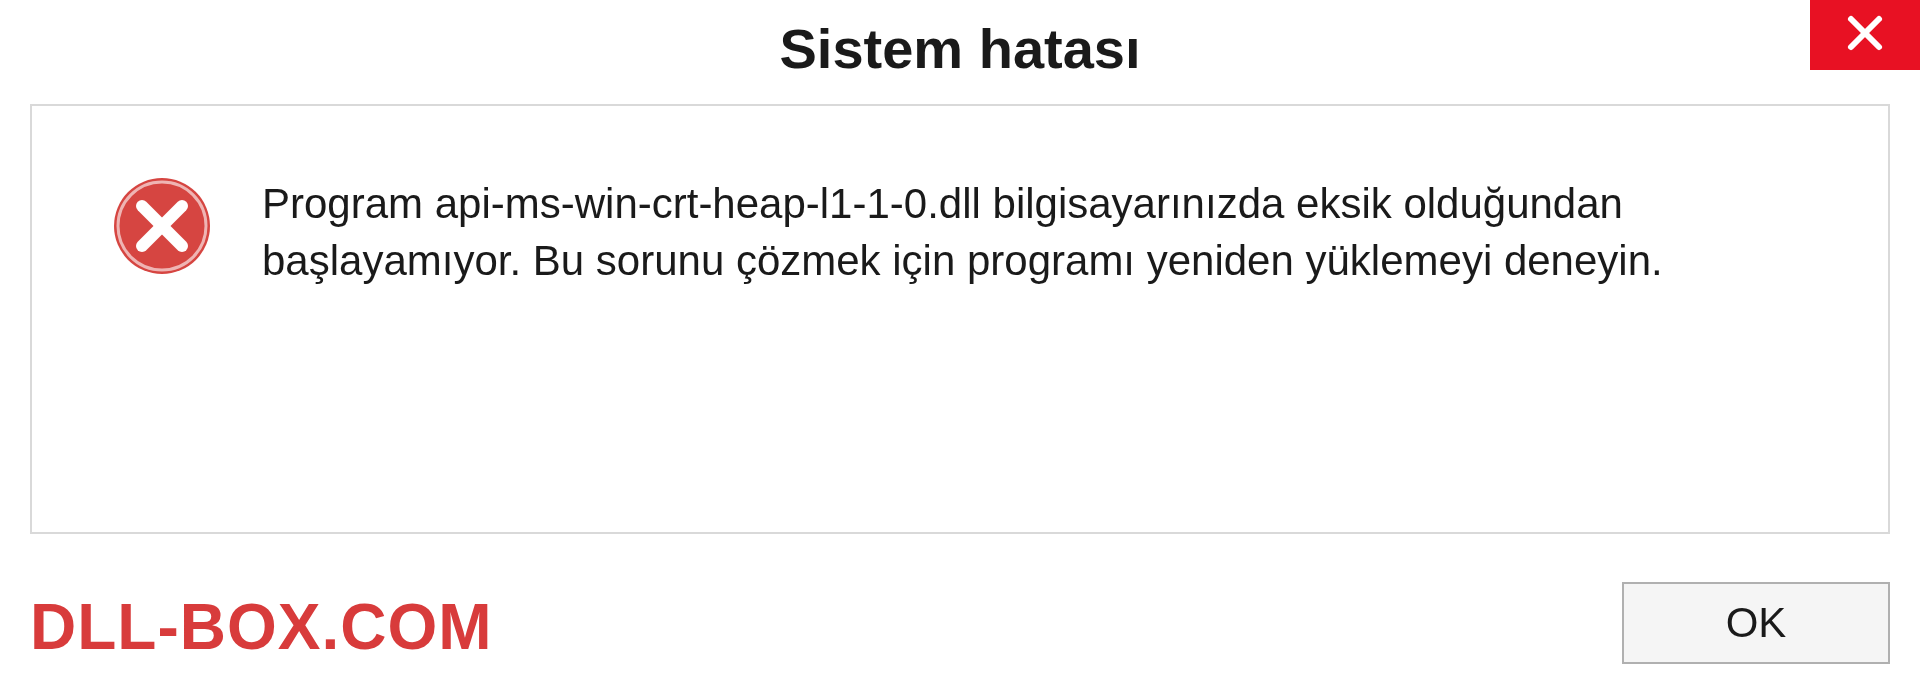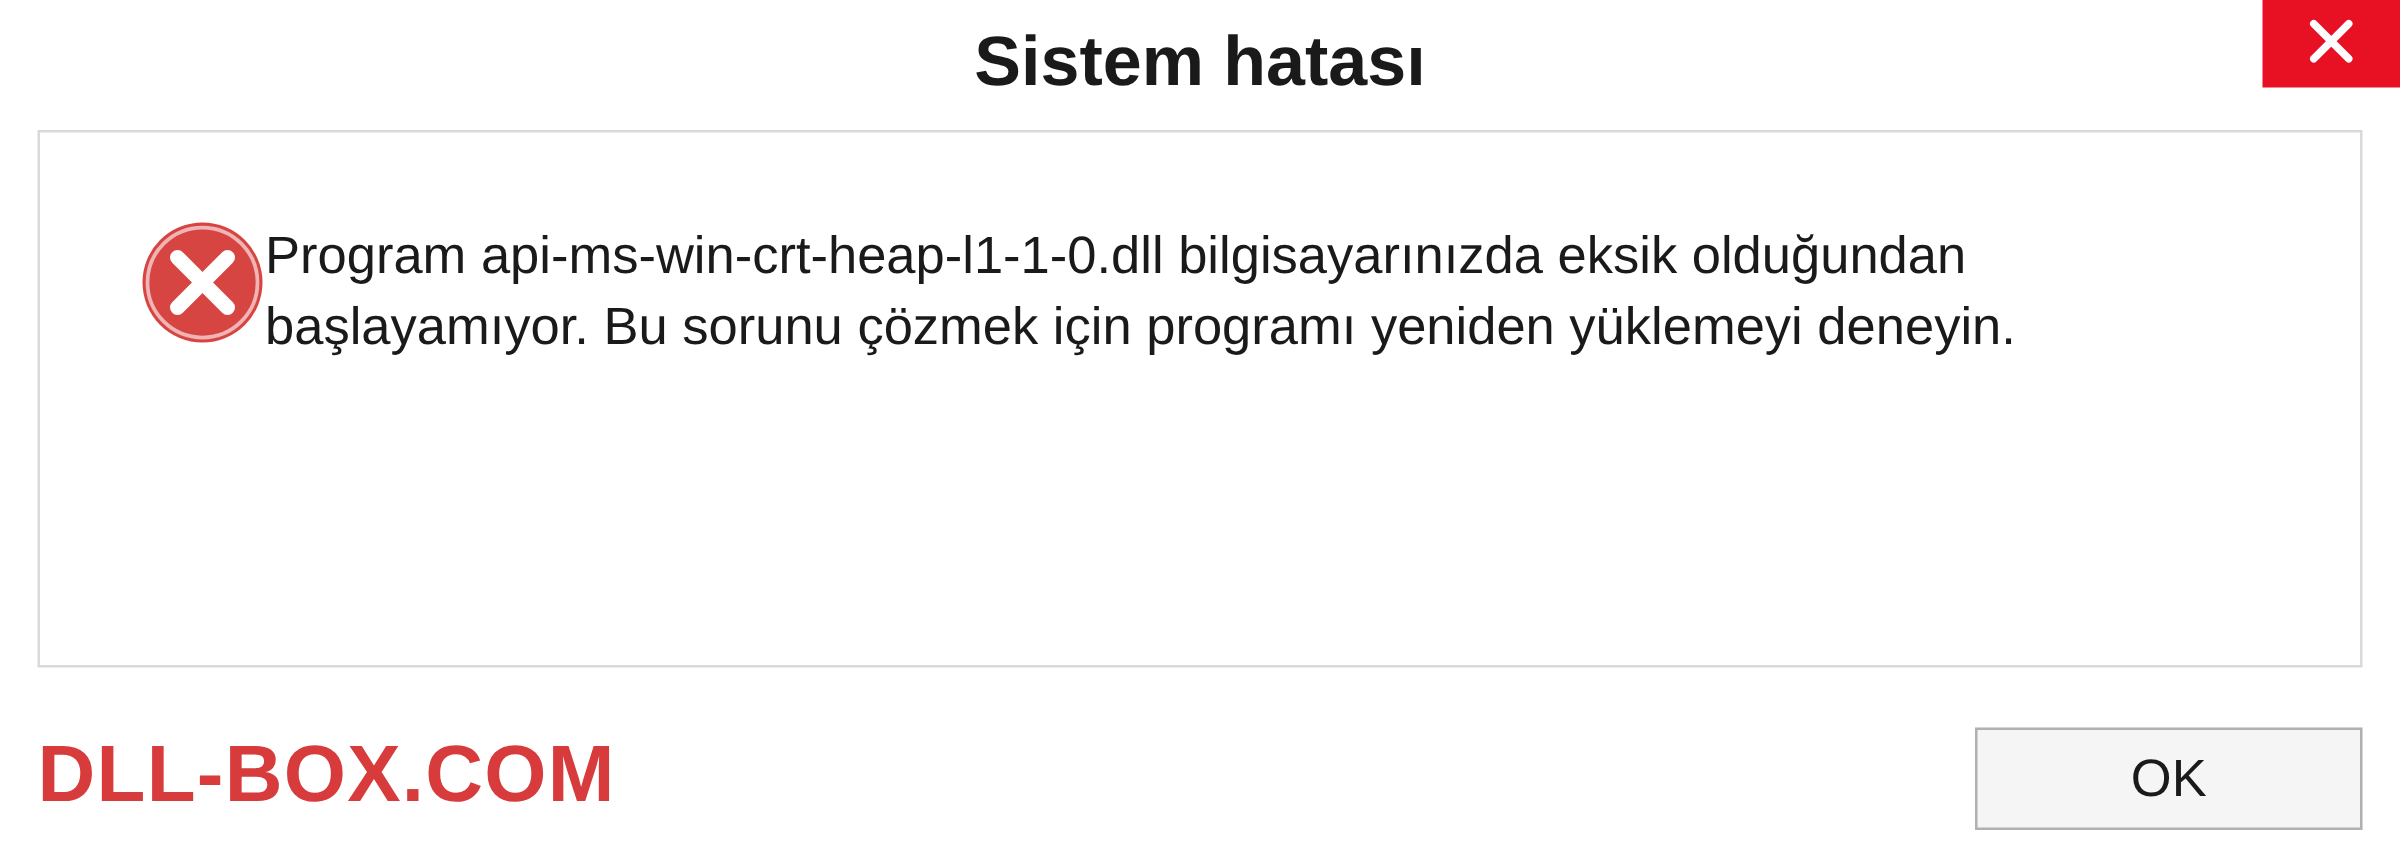--- a/index.html
+++ b/index.html
@@ -43,20 +43,21 @@
       width: 40px;
       height: 40px;
     }
     .content-panel {
       margin: 8px 30px 0 30px;
       border: 2px solid #d9d9d9;
       height: 430px;
       padding: 70px 80px 60px 80px;
       display: flex;
       align-items: flex-start;
+      gap: 50px;
     }
     .error-icon-wrapper {
       flex-shrink: 0;
       width: 100px;
       height: 100px;
       display: flex;
       align-items: center;
       justify-content: center;
     }
     .error-icon-wrapper svg {
@@ -68,32 +69,32 @@
       line-height: 1.35;
       color: #1a1a1a;
       max-width: 1500px;
     }
     .footer {
       position: absolute;
       bottom: 28px;
       left: 30px;
       right: 30px;
       display: flex;
-      align-items: flex-start;
+      align-items: flex-end;
       justify-content: space-between;
     }
     .watermark {
       font-size: 64px;
       font-weight: 800;
       color: #d83b3b;
       font-family: Arial, sans-serif;
       letter-spacing: 1px;
     }
     .ok-button {
-      width: 310px;
+      width: 268px;
       height: 82px;
       border: 2px solid #b0b0b0;
       background: #f5f5f5;
       font-size: 42px;
       color: #1a1a1a;
       display: flex;
       align-items: center;
       justify-content: center;
       cursor: pointer;
       font-family: "Segoe UI", Tahoma, Arial, sans-serif;

